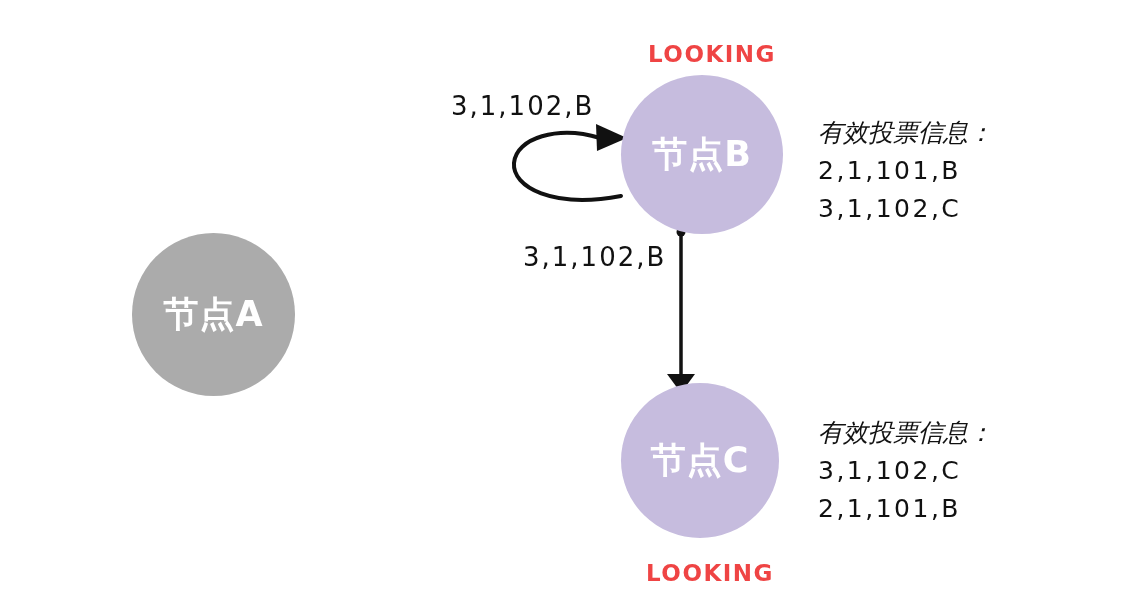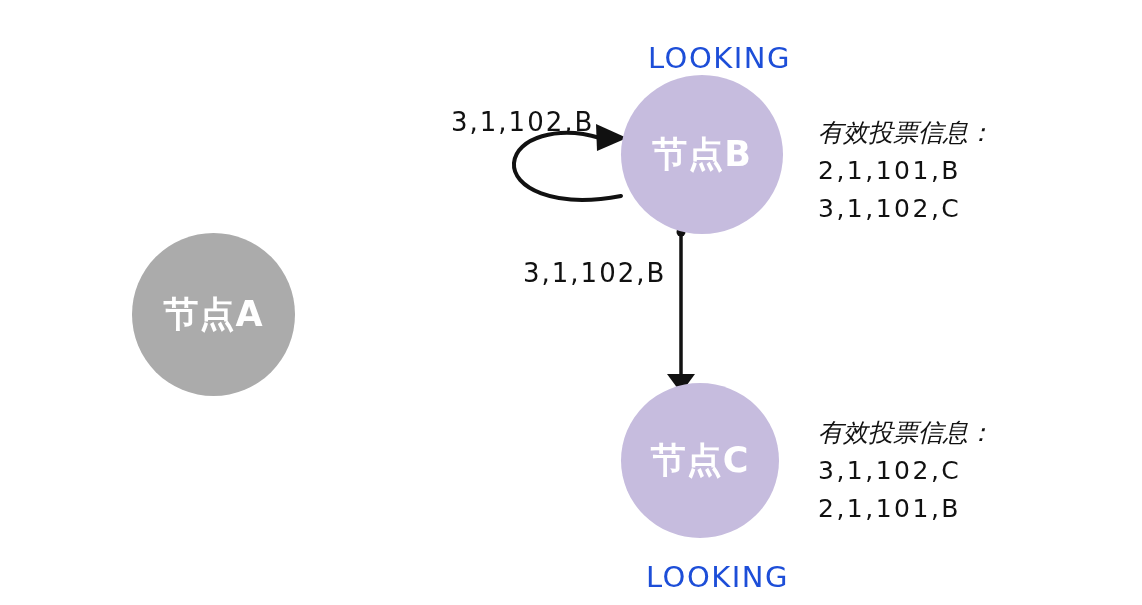--- a/index.html
+++ b/index.html
@@ -24,36 +24,35 @@
     font-size: 35px;
     font-weight: bold;
     letter-spacing: 1px;
     user-select: none;
   }
   #node-a { left: 132px; top: 233px; width: 163px; height: 163px; }
   #node-b { left: 621px; top: 75px;  width: 162px; height: 159px; }
   #node-c { left: 621px; top: 383px; width: 158px; height: 155px; }
   .status-label {
     position: absolute;
-    font-size: 29px;
-    font-weight: 400;
+    font-size: 23px;
+    font-weight: 700;
     letter-spacing: 1.5px;
-    color: #1d4ed8;
+    color: #ef4444;
     white-space: nowrap;
   }
   #status-b { left: 648px; top: 41px; }
   #status-c { left: 646px; top: 560px; }
   .edge-label {
     position: absolute;
     font-size: 26px;
     font-weight: 500;
     letter-spacing: 2px;
     color: #111111;
     white-space: nowrap;
-    margin-top: 16px;
   }
   #edge-label-loop { left: 451px; top: 91px; }
   #edge-label-btoc { left: 523px; top: 242px; }
   .votes {
     position: absolute;
     font-size: 25px;
     line-height: 38px;
     color: #111111;
     white-space: nowrap;
   }

